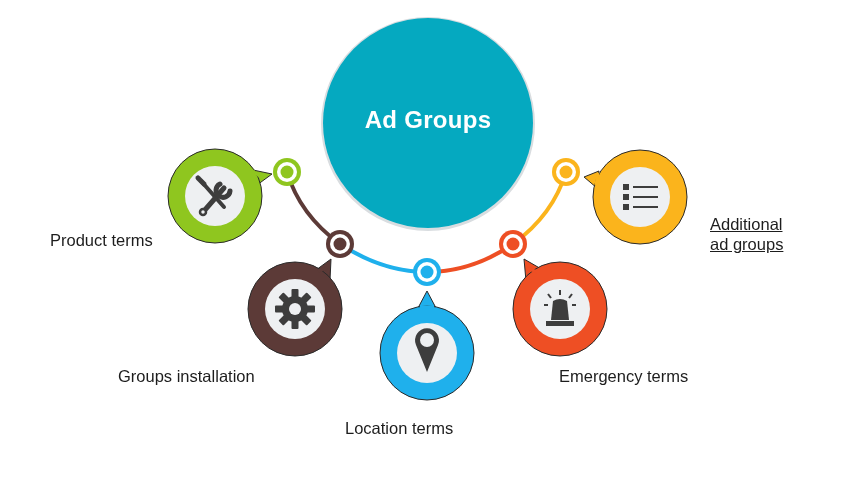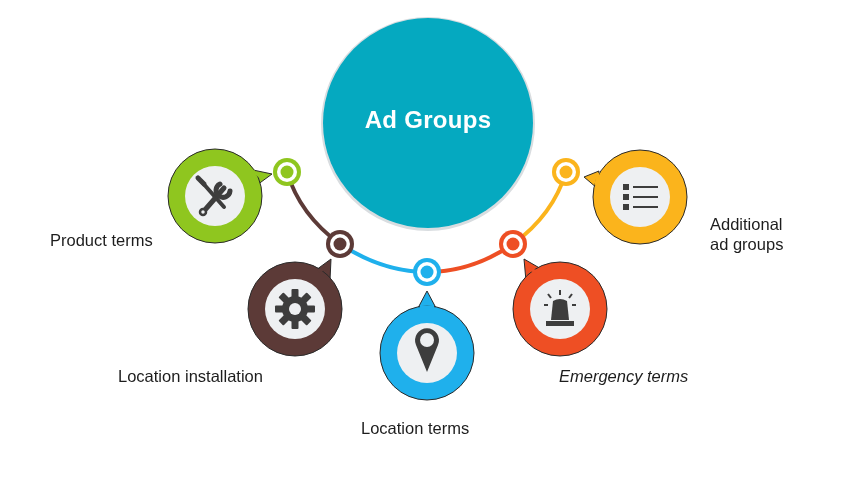--- a/index.html
+++ b/index.html
@@ -4,24 +4,24 @@
   <style>
     html, body { margin: 0; padding: 0; background: #ffffff; }
     body { width: 848px; height: 477px; position: relative; overflow: hidden;
            font-family: "Liberation Sans", "DejaVu Sans", sans-serif; }
     svg.diagram { position: absolute; left: 0; top: 0; width: 848px; height: 477px; }
     .hub-title { position: absolute; left: 322px; top: 106px; width: 212px; text-align: center;
                  color: #ffffff; font-weight: bold; font-size: 24px; letter-spacing: 0.3px; }
     .label { position: absolute; color: #1d1d1d; font-size: 16.5px; white-space: nowrap; line-height: 20px; }
     .lbl-repair { left: 50px; top: 230px; }
     .lbl-install { left: 118px; top: 366px; }
-    .lbl-location { left: 361px; top: 418px; }
-    .lbl-emergency { left: 559px; top: 366px; font-style: italic; }
+    .lbl-location { left: 345px; top: 418px; }
+    .lbl-emergency { left: 559px; top: 366px; }
     .lbl-additional { left: 710px; top: 214px; }
-    .lbl-additional span { display: block; }
+    .lbl-additional span { display: block; text-decoration: underline; }
   </style>
 </head>
 <body>
 
 <svg class="diagram" viewBox="0 0 848 477">
 
   <circle cx="428" cy="124" r="107" fill="#d9dde0"></circle>
   <circle cx="428" cy="123" r="105" fill="#05a9c0"></circle>
 
   <path d="M287 172 Q 300 215 340 244" fill="none" stroke="#5c3a37" stroke-width="4"></path>
@@ -125,19 +125,19 @@
       <line x1="633" y1="187" x2="658" y2="187" stroke-width="2"></line>
       <line x1="633" y1="197" x2="658" y2="197" stroke-width="2"></line>
       <line x1="633" y1="207" x2="658" y2="207" stroke-width="2"></line>
     </g>
   </g>
 </svg>
 
 <div class="hub-title">Ad Groups</div>
 
 <div class="label lbl-repair">Product terms</div>
-<div class="label lbl-install">Location installation</div>
+<div class="label lbl-install">Groups installation</div>
 <div class="label lbl-location">Location terms</div>
 <div class="label lbl-emergency">Emergency terms</div>
 <div class="label lbl-additional">
   <span>Additional</span>
   <span>ad groups</span>
 </div>
 
 </body></html>

